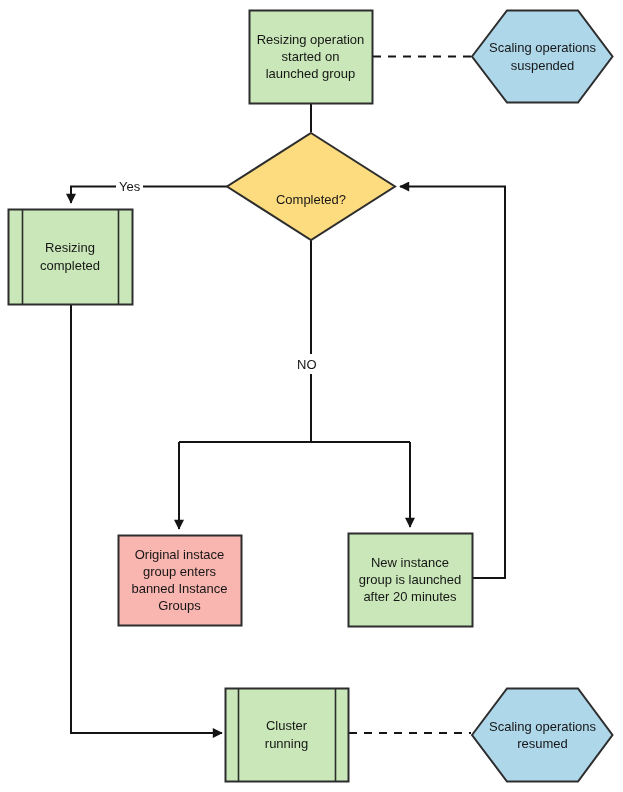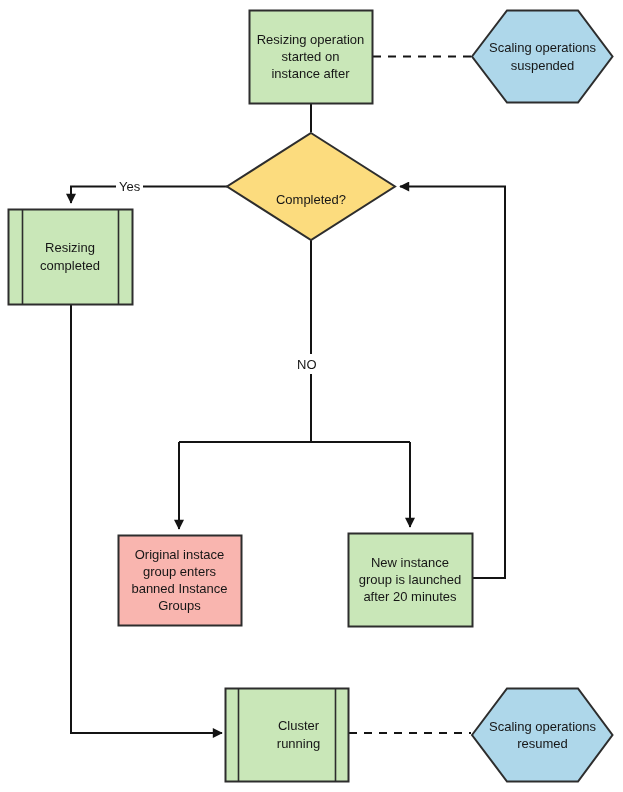--- a/index.html
+++ b/index.html
@@ -78,40 +78,40 @@
     <rect x="348.5" y="533.5" width="124" height="93" stroke-width="2" stroke="#2d2d2d" fill="#c9e7b8"></rect>
 
     <rect x="225.5" y="688.5" width="123" height="93" stroke-width="2" stroke="#2d2d2d" fill="#c9e7b8"></rect>
     <path d="M238.5,688.5 L238.5,781.5 M335.5,688.5 L335.5,781.5" fill="none" stroke-width="1.6" stroke="#2d2d2d"></path>
 
     <polygon points="472,735 507,688.5 578,688.5 612.5,735 578,781.5 507,781.5" stroke-width="2" stroke="#2d2d2d" fill="#aed7ea"></polygon>
   </svg>
 
   <div class="node-label" style="left:249px; top:10px; width:123px; height:93px;">Resizing operation
 started on
-instance after</div>
+launched group</div>
 
   <div class="node-label" style="left:472px; top:10px; width:141px; height:93px;">Scaling operations
 suspended</div>
 
   <div class="node-label" style="left:237px; top:146px; width:148px; height:107px;">Completed?</div>
 
   <div class="node-label" style="left:8px; top:209px; width:124px; height:95px;">Resizing
 completed</div>
 
   <div class="node-label" style="left:118px; top:535px; width:123px; height:90px;">Original instace
 group enters
 banned Instance
 Groups</div>
 
   <div class="node-label" style="left:348px; top:533px; width:124px; height:93px;">New instance
 group is launched
 after 20 minutes</div>
 
-  <div class="node-label" style="left:225px; top:688px; width:123px; height:93px;margin-left:12px;">Cluster
+  <div class="node-label" style="left:225px; top:688px; width:123px; height:93px;">Cluster
 running</div>
 
   <div class="node-label" style="left:472px; top:688px; width:141px; height:94px;">Scaling operations
 resumed</div>
 
   <div class="edge-label" style="left:116px; top:177px; height:19px;">Yes</div>
 
   <div class="edge-label" style="left:294px; top:354px; height:20px;">NO</div>
 
 </div>

